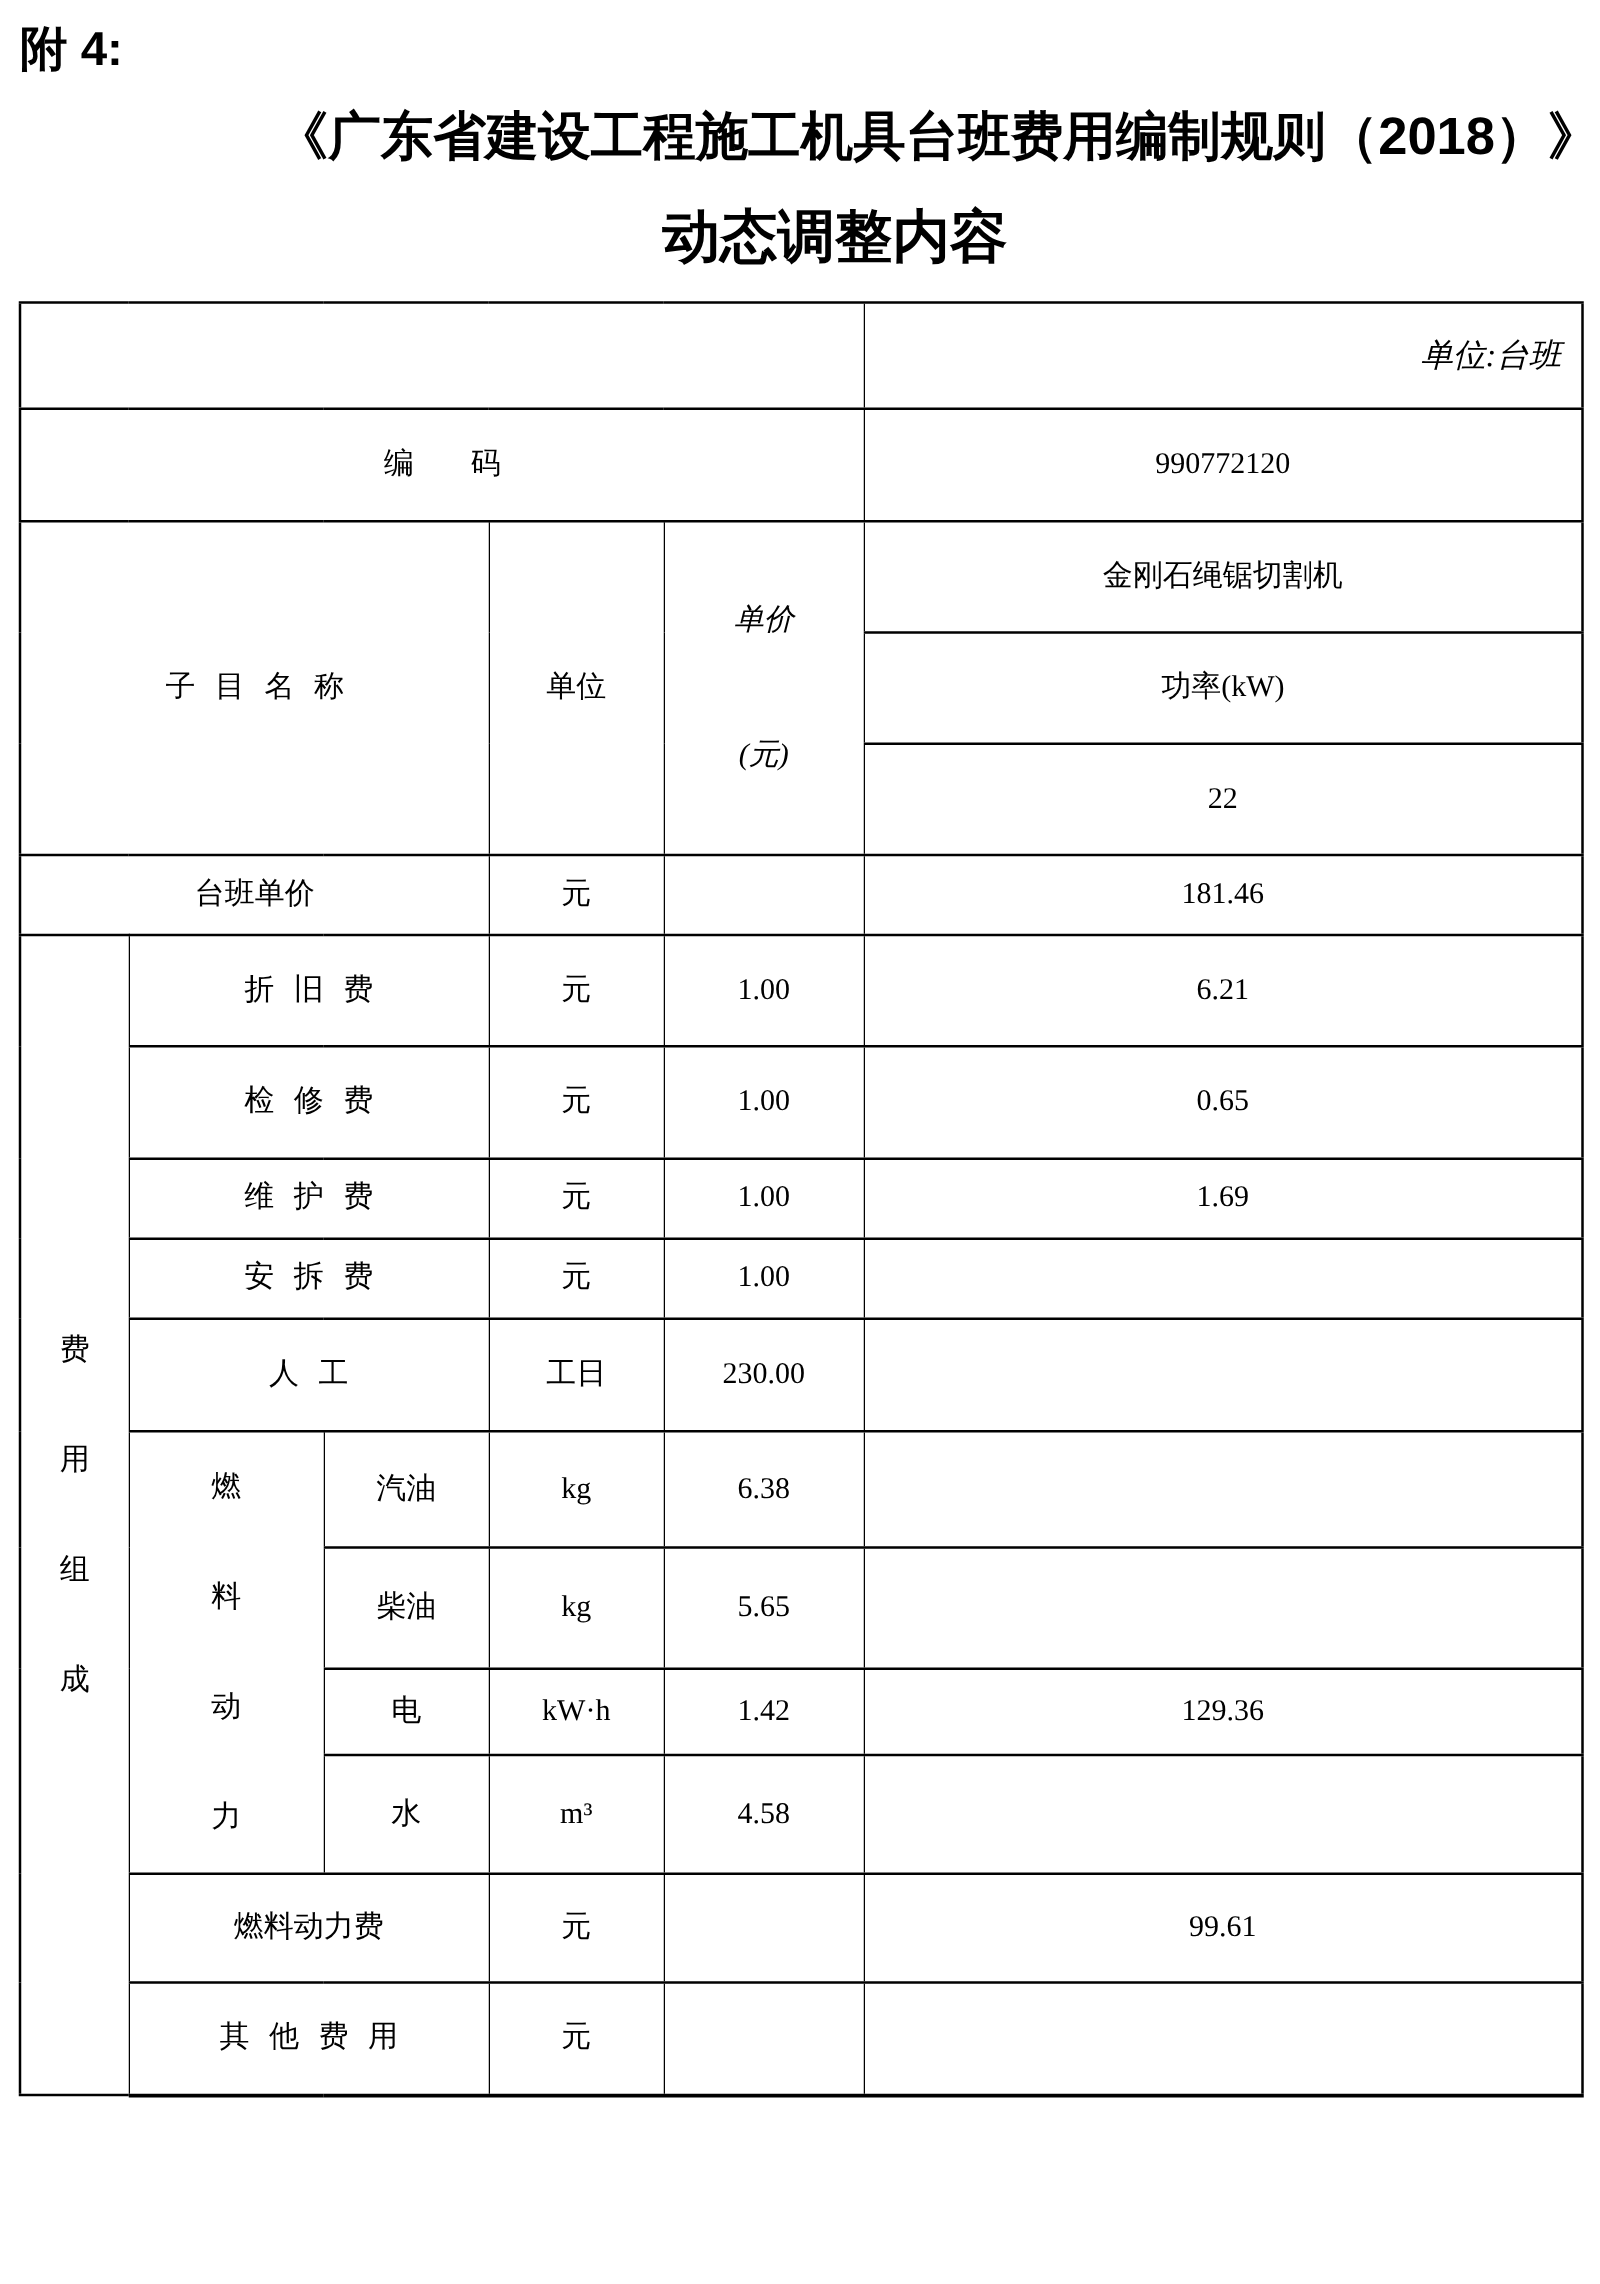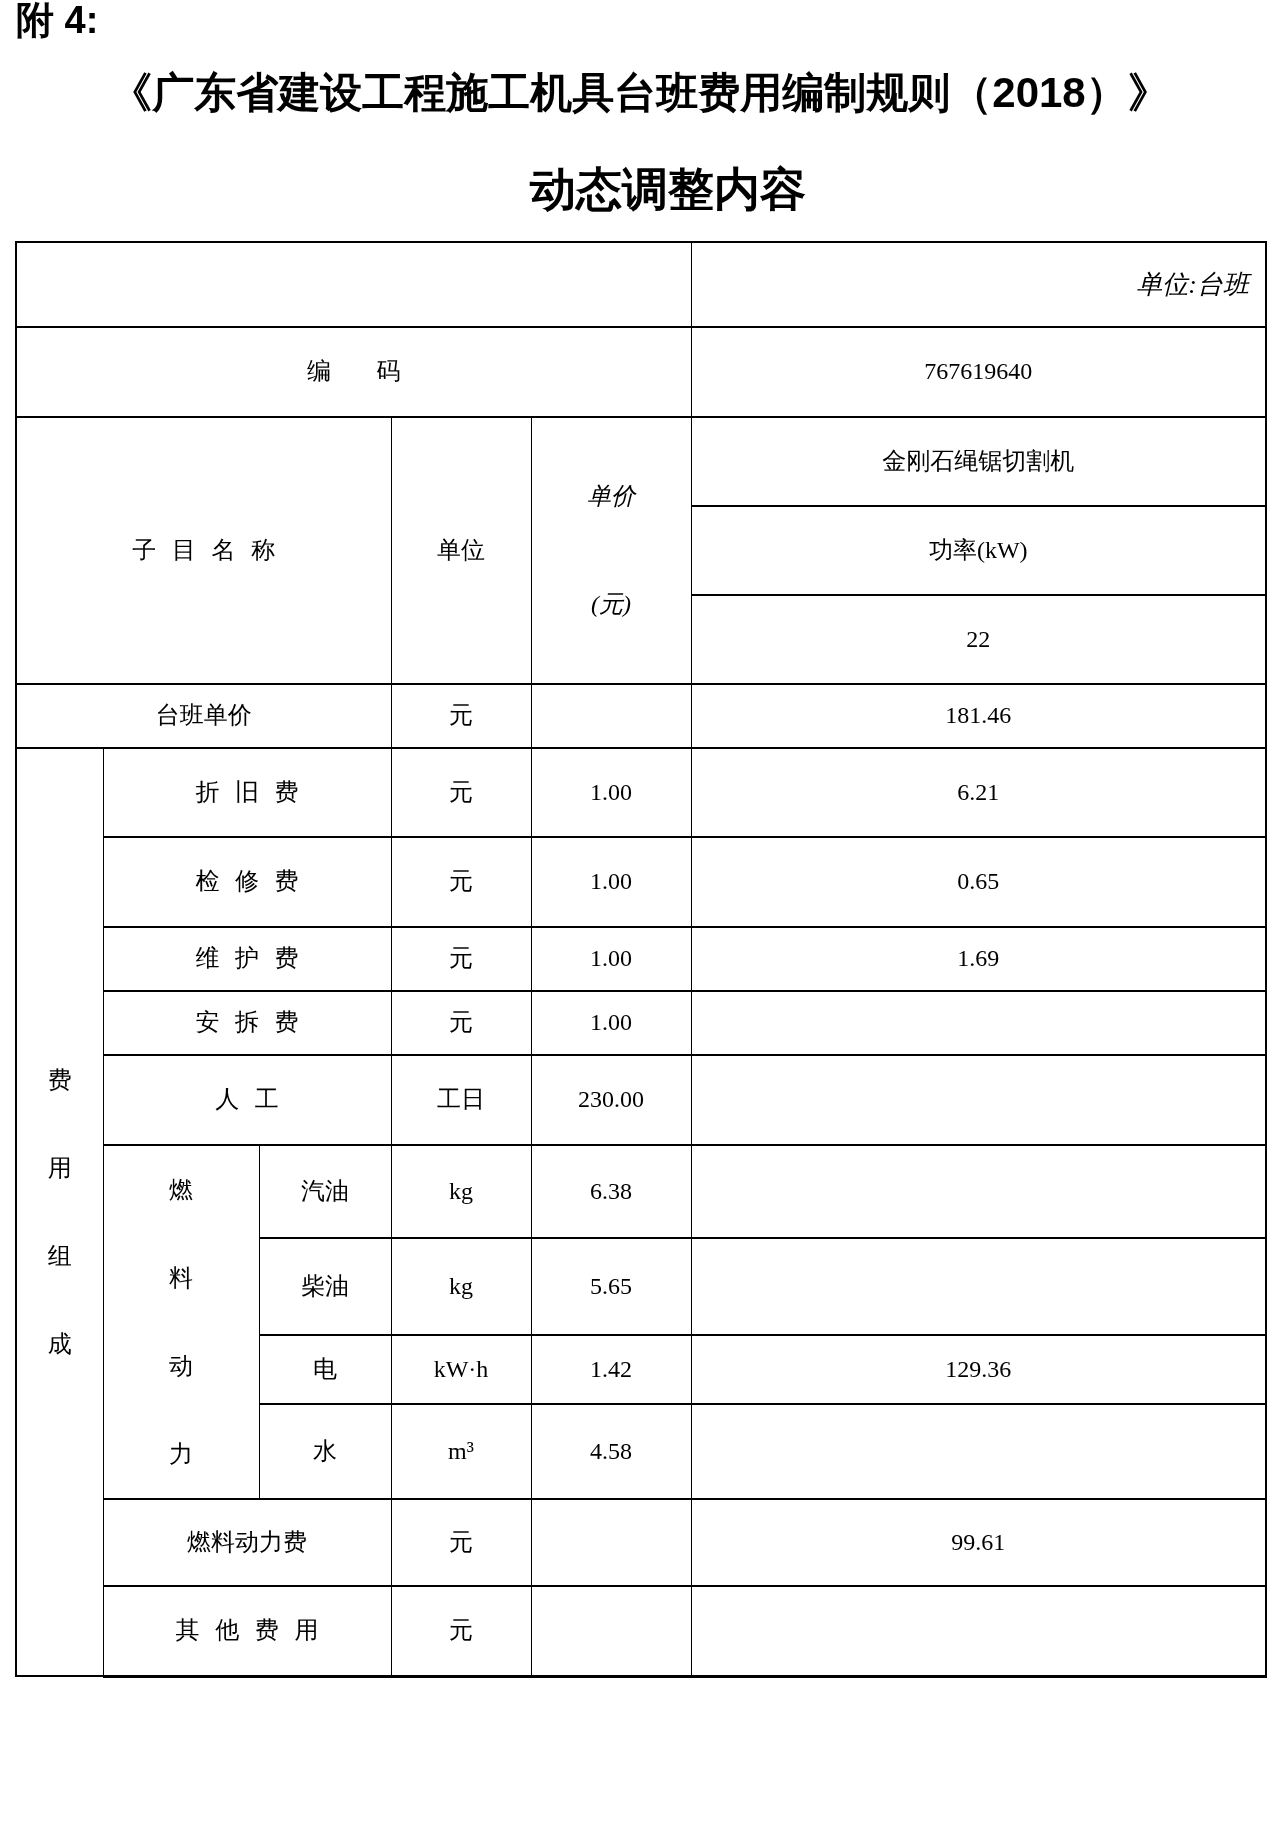--- a/index.html
+++ b/index.html
@@ -6,27 +6,27 @@
   body{
     width:1280px;height:1827px;
     background:#ffffff;color:#000000;
     font-family:"Liberation Serif","DejaVu Serif",serif;
     position:relative;overflow:hidden;
   }
   .page{position:absolute;inset:0;}
 
   
   .attach{
-    position:absolute;left:16px;top:0;
+    position:absolute;left:16px;top:20px;
     font-family:"Liberation Sans","DejaVu Sans",sans-serif;
     font-weight:700;font-size:38px;line-height:1.1;
   }
   .title1{
-    position:absolute;left:0;top:68px;width:100%;
-    text-align:center;
+    position:absolute;left:0;top:84px;width:100%;
+    text-align:right;
     font-family:"Liberation Sans","DejaVu Sans",sans-serif;
     font-weight:700;font-size:42px;line-height:1.2;
   }
   .title2{
     position:absolute;left:28px;top:162px;width:100%;
     text-align:center;
     font-family:"Liberation Sans","DejaVu Sans",sans-serif;
     font-weight:700;font-size:46px;line-height:1.2;
   }
 
@@ -85,21 +85,21 @@
     </colgroup>
 
     <tbody>
         <tr class="r85">
       <td colspan="5"></td>
       <td class="unit-note">单位:台班</td>
     </tr>
 
     <tr class="r90">
       <td colspan="5"><span class="spw">编码</span></td>
-      <td>767619640</td>
+      <td>990772120</td>
     </tr>
 
     <tr class="r89">
       <td colspan="3" rowspan="3"><span class="sp">子目名称</span></td>
       <td rowspan="3">单位</td>
       <td rowspan="3">
         <div class="twoline">
           <span>单价</span>
           <span>(元)</span>
         </div>

